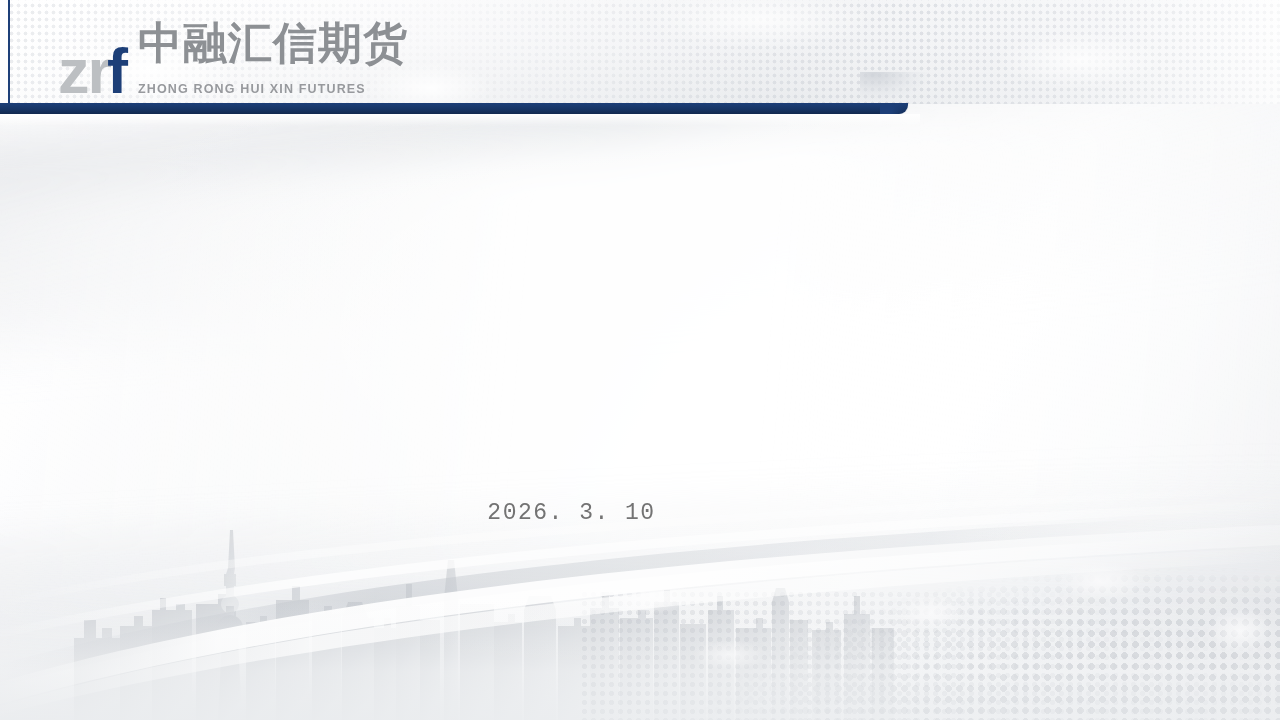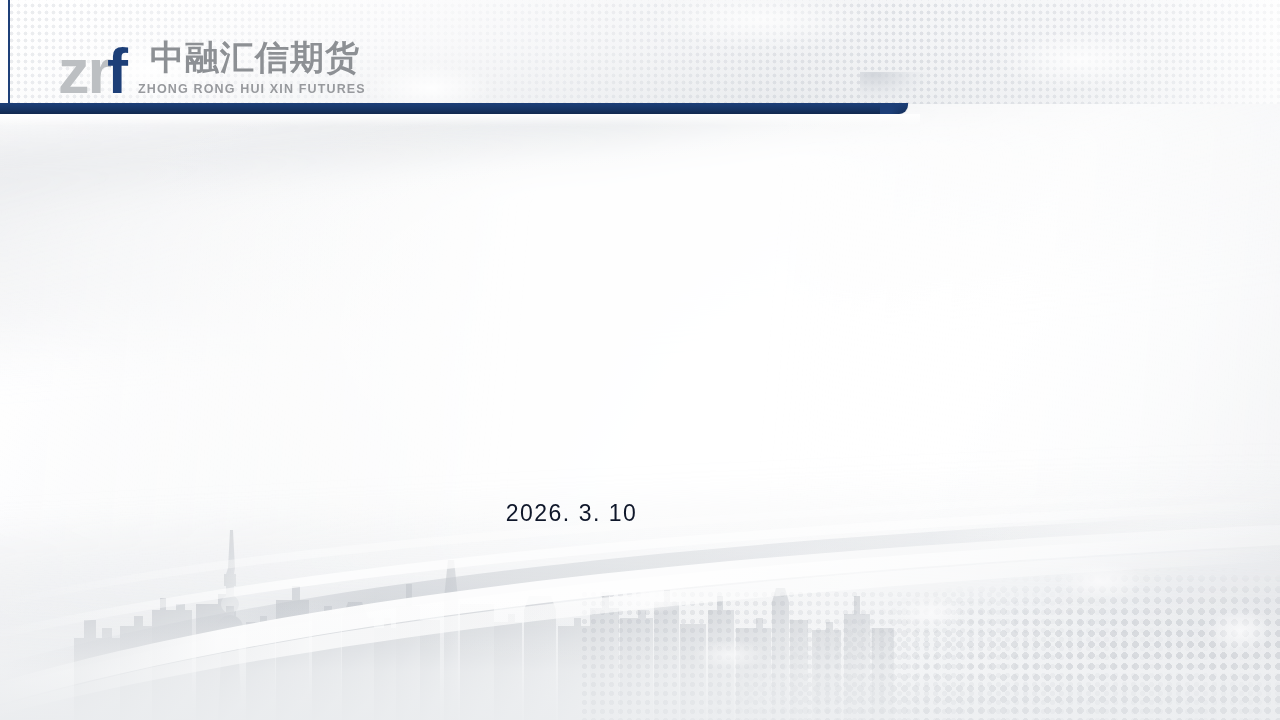--- a/index.html
+++ b/index.html
@@ -201,31 +201,30 @@
   .logo-mark .f  { color: #1d3f78; margin-left: -3px; }
 
   .logo-words {
     margin-left: 12px;
     display: flex;
     flex-direction: column;
     justify-content: flex-end;
     padding-bottom: 2px;
   }
   .logo-cn {
-    font-size: 34px;
+    font-size: 44px;
     line-height: 1.02;
     font-weight: 700;
     color: #8d9094;
     letter-spacing: 1px;
     font-family: "DejaVu Sans", "Liberation Sans", sans-serif;
     white-space: nowrap;
-    margin-left: 12px;
   }
   .logo-en {
-    margin-top: 7px;
+    margin-top: 16px;
     font-size: 12.5px;
     font-weight: 700;
     color: #97999d;
     letter-spacing: 1.15px;
     white-space: nowrap;
     font-family: "Liberation Sans", "DejaVu Sans", sans-serif;
   }
 
   
   .title {
@@ -240,24 +239,24 @@
     text-indent: 10px;
     color: #1f4e87;
     text-shadow: 0 1px 1px rgba(255,255,255,0.85);
   }
 
   .date {
     position: absolute;
     left: 0; top: 500px;
     width: 1143px;
     text-align: center;
-    font-family: Liberation Sans, sans-serif;
+    font-family: Liberation Mono, monospace;
     font-size: 23px;
     letter-spacing: 1.5px;
-    color: #0f172a;
+    color: #737373;
   }
 
   
   .skyline {
     position: absolute;
     left: 0; bottom: 0;
     width: 1280px; height: 210px;
     opacity: 0.52;
   }
   .skyline svg { display: block; width: 100%; height: 100%; }

